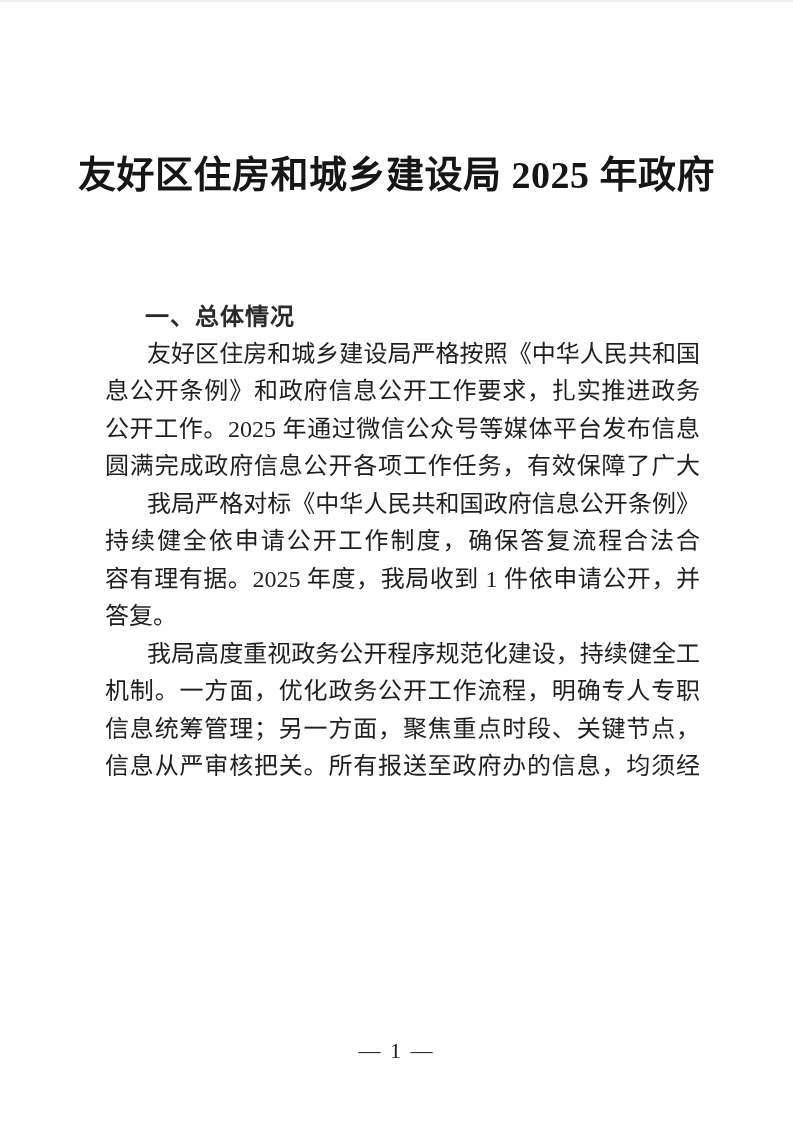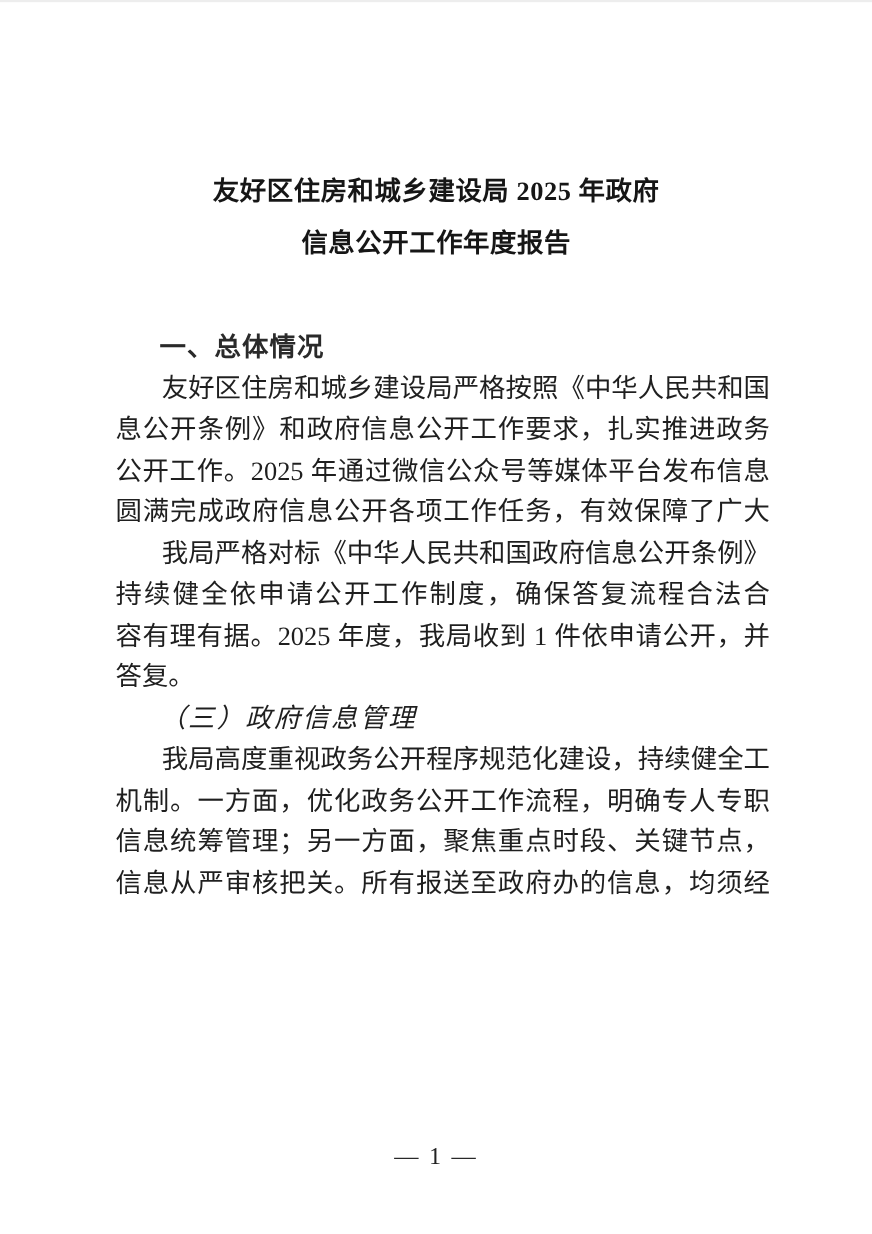--- a/index.html
+++ b/index.html
@@ -22,21 +22,21 @@
   }
   
   .doc-title{
     position:absolute;
     top:150px;left:0;right:0;
     text-align:center;
   }
   .title-line{
     font-family:"Liberation Serif","DejaVu Serif",serif;
     font-weight:bold;
-    font-size:24px;
+    font-size:38px;
     line-height:47px;
     color:#161616;
     letter-spacing:0.5px;
     white-space:nowrap;
   }
   
   .doc-body{
     position:absolute;
     top:284px;
     left:105px;
@@ -85,38 +85,36 @@
     letter-spacing:2px;
   }
 </style>
 </head>
 <body>
 
 <div class="page">
 
   <div class="doc-title">
       <div class="title-line">友好区住房和城乡建设局 2025 年政府</div>
-      <div class="title-line">信息公开工作年度报告</div>
     </div>
 
   <div class="doc-body">
       <div class="bodyline h1">一、总体情况</div>
       <div class="para">
         <div class="bodyline textline first">友好区住房和城乡建设局严格按照《中华人民共和国政府信</div>
         <div class="bodyline textline">息公开条例》和政府信息公开工作要求，扎实推进政务信息主动</div>
         <div class="bodyline textline">公开工作。2025 年通过微信公众号等媒体平台发布信息 13 条，</div>
         <div class="bodyline textline">圆满完成政府信息公开各项工作任务，有效保障了广大人民群众</div>
       </div>
       <div class="para">
         <div class="bodyline textline first">我局严格对标《中华人民共和国政府信息公开条例》要求，</div>
         <div class="bodyline textline">持续健全依申请公开工作制度，确保答复流程合法合规、答复内</div>
         <div class="bodyline textline">容有理有据。2025 年度，我局收到 1 件依申请公开，并进行了</div>
         <div class="bodyline textline lastline">答复。</div>
       </div>
-      <div class="bodyline h2">（三）政府信息管理</div>
       <div class="para">
         <div class="bodyline textline first">我局高度重视政务公开程序规范化建设，持续健全工作体制</div>
         <div class="bodyline textline">机制。一方面，优化政务公开工作流程，明确专人专职负责政务</div>
         <div class="bodyline textline">信息统筹管理；另一方面，聚焦重点时段、关键节点，对拟发布</div>
         <div class="bodyline textline">信息从严审核把关。所有报送至政府办的信息，均须经局领导审</div>
       </div>
     </div>
 
   <div class="page-footer">— 1 —</div>
 

